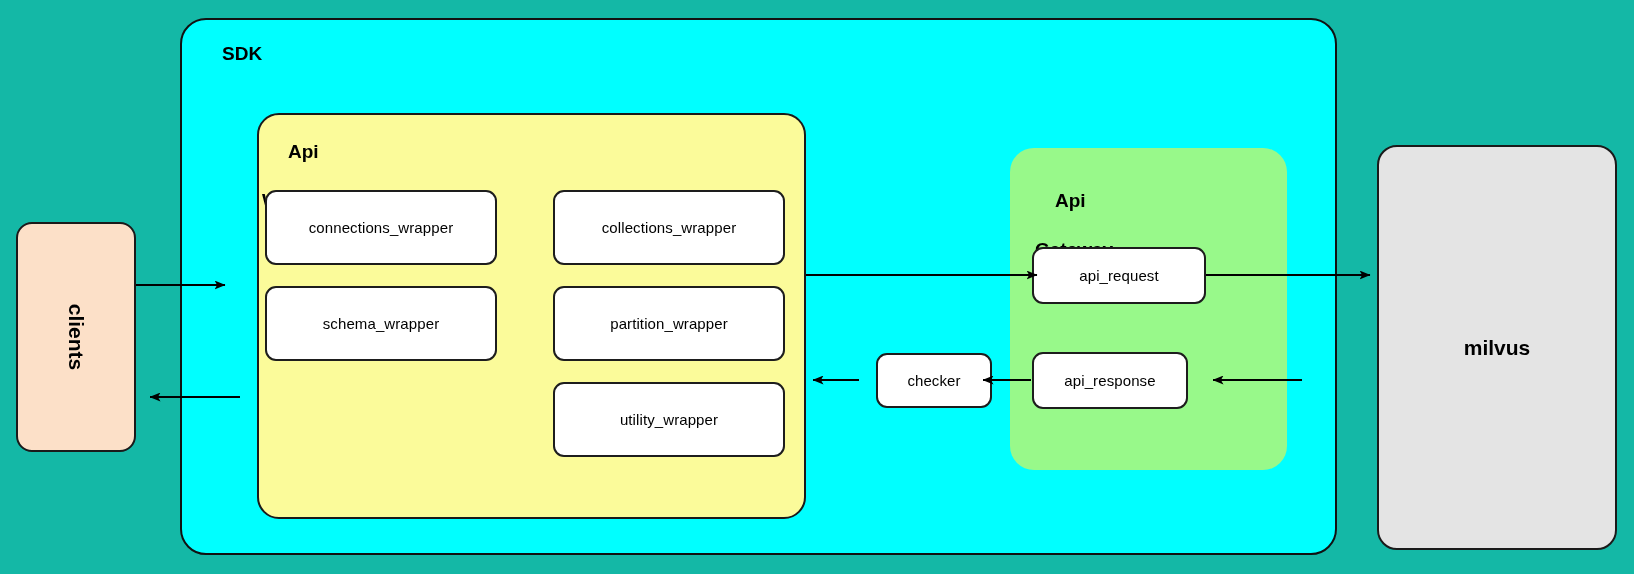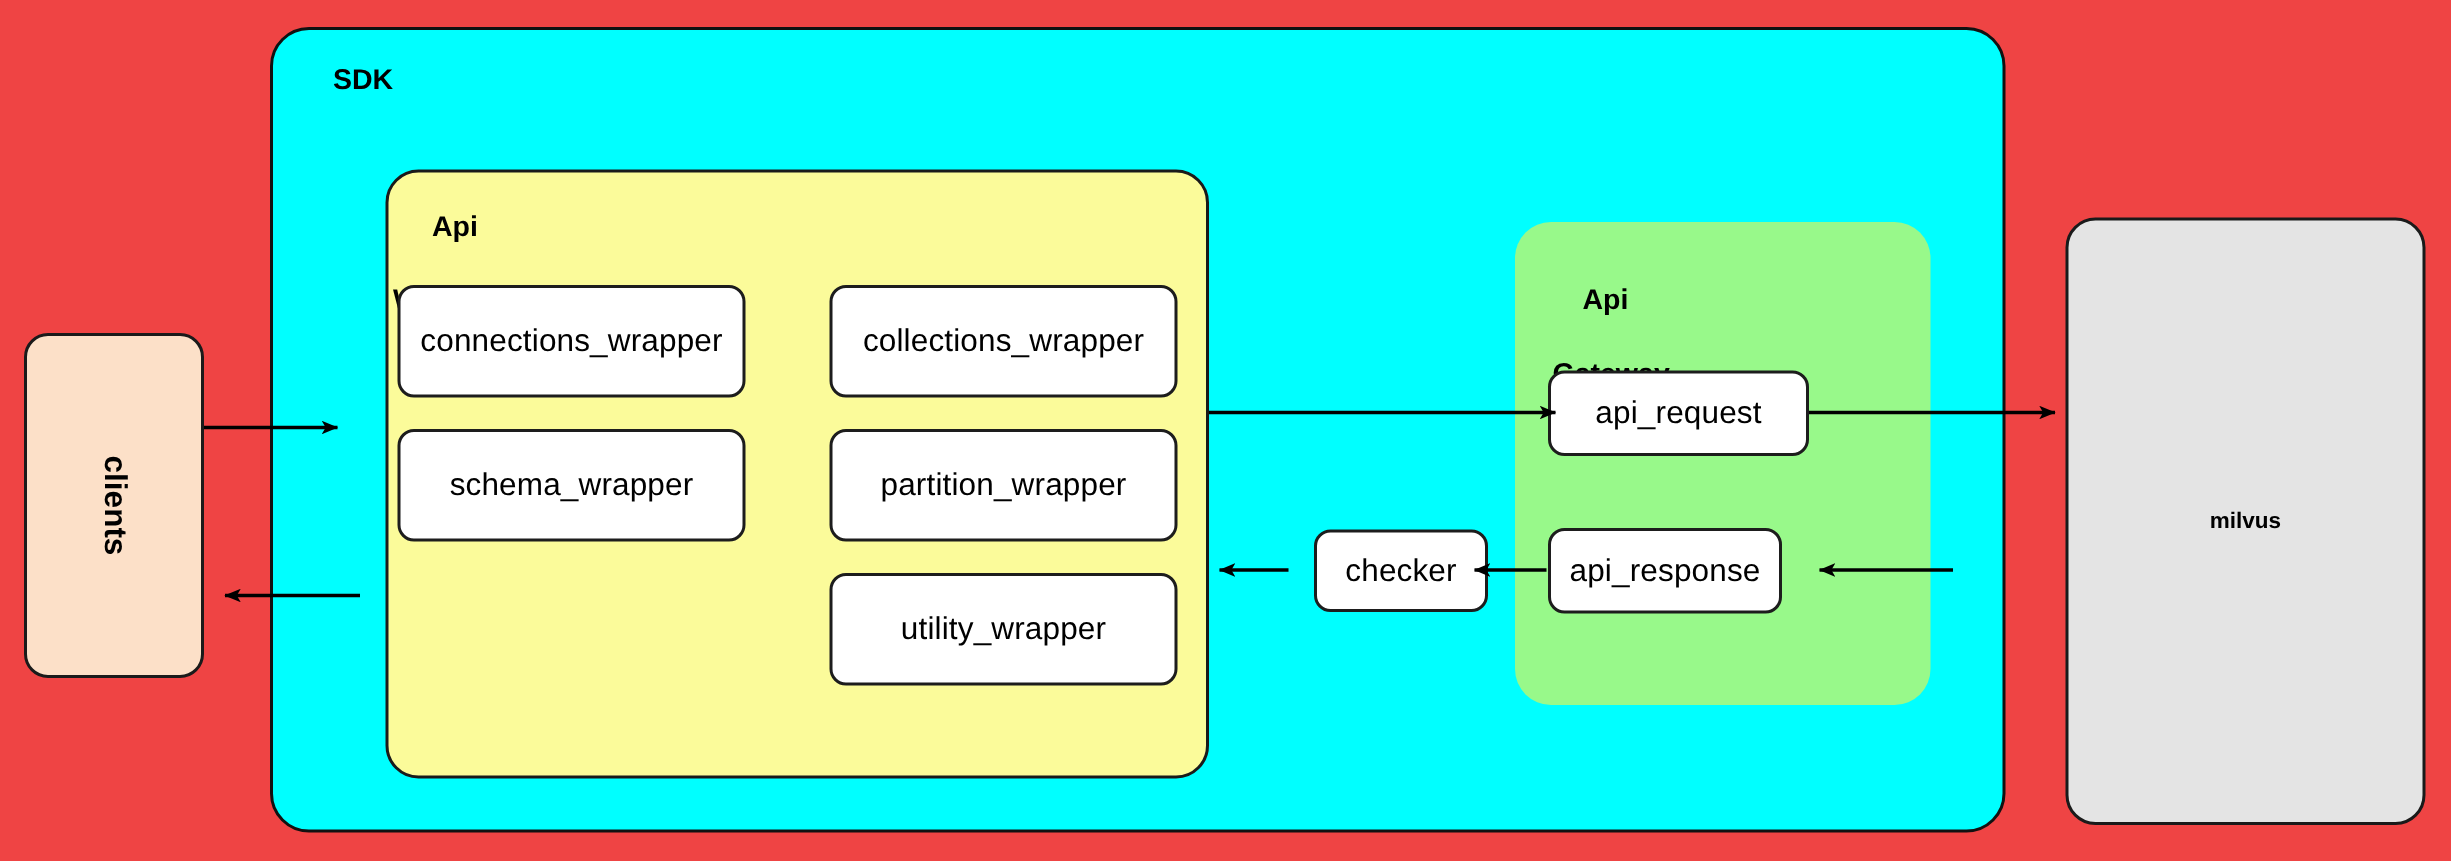--- a/index.html
+++ b/index.html
@@ -8,21 +8,21 @@
     padding: 0;
     background: #ffffff;
   }
   body {
     font-family: "Liberation Sans", "DejaVu Sans", sans-serif;
   }
   #canvas {
     position: relative;
     width: 1634px;
     height: 574px;
-    background: #ef4444;
+    background: #14b8a6;
     overflow: hidden;
   }
   .box {
     position: absolute;
     box-sizing: border-box;
     border: 2px solid #1a1a1a;
     border-radius: 14px;
     background: #ffffff;
   }
   
@@ -88,21 +88,21 @@
   
   .node {
     position: absolute;
     box-sizing: border-box;
     border: 2px solid #1d1d1d;
     border-radius: 11px;
     background: #ffffff;
     display: flex;
     align-items: center;
     justify-content: center;
-    font-size: 21px;
+    font-size: 15px;
     color: #000000;
     text-align: left;
     letter-spacing: 0.1px;
   }
   .w-connections { left: 265px; top: 190px; width: 232px; height: 75px; }
   .w-collections { left: 553px; top: 190px; width: 232px; height: 75px; }
   .w-schema      { left: 265px; top: 286px; width: 232px; height: 75px; }
   .w-partition   { left: 553px; top: 286px; width: 232px; height: 75px; }
   .w-index       { left: 265px; top: 382px; width: 232px; height: 75px; }
   .w-utility     { left: 553px; top: 382px; width: 232px; height: 75px; }
@@ -133,21 +133,21 @@
   .milvus-label {
     position: absolute;
     left: 1377px;
     top: 145px;
     width: 240px;
     height: 405px;
     display: flex;
     align-items: center;
     justify-content: center;
     font-weight: bold;
-    font-size: 15px;
+    font-size: 21px;
     color: #000000;
   }
   
   .arrows {
     position: absolute;
     left: 0;
     top: 0;
     width: 1634px;
     height: 574px;
     pointer-events: none;

